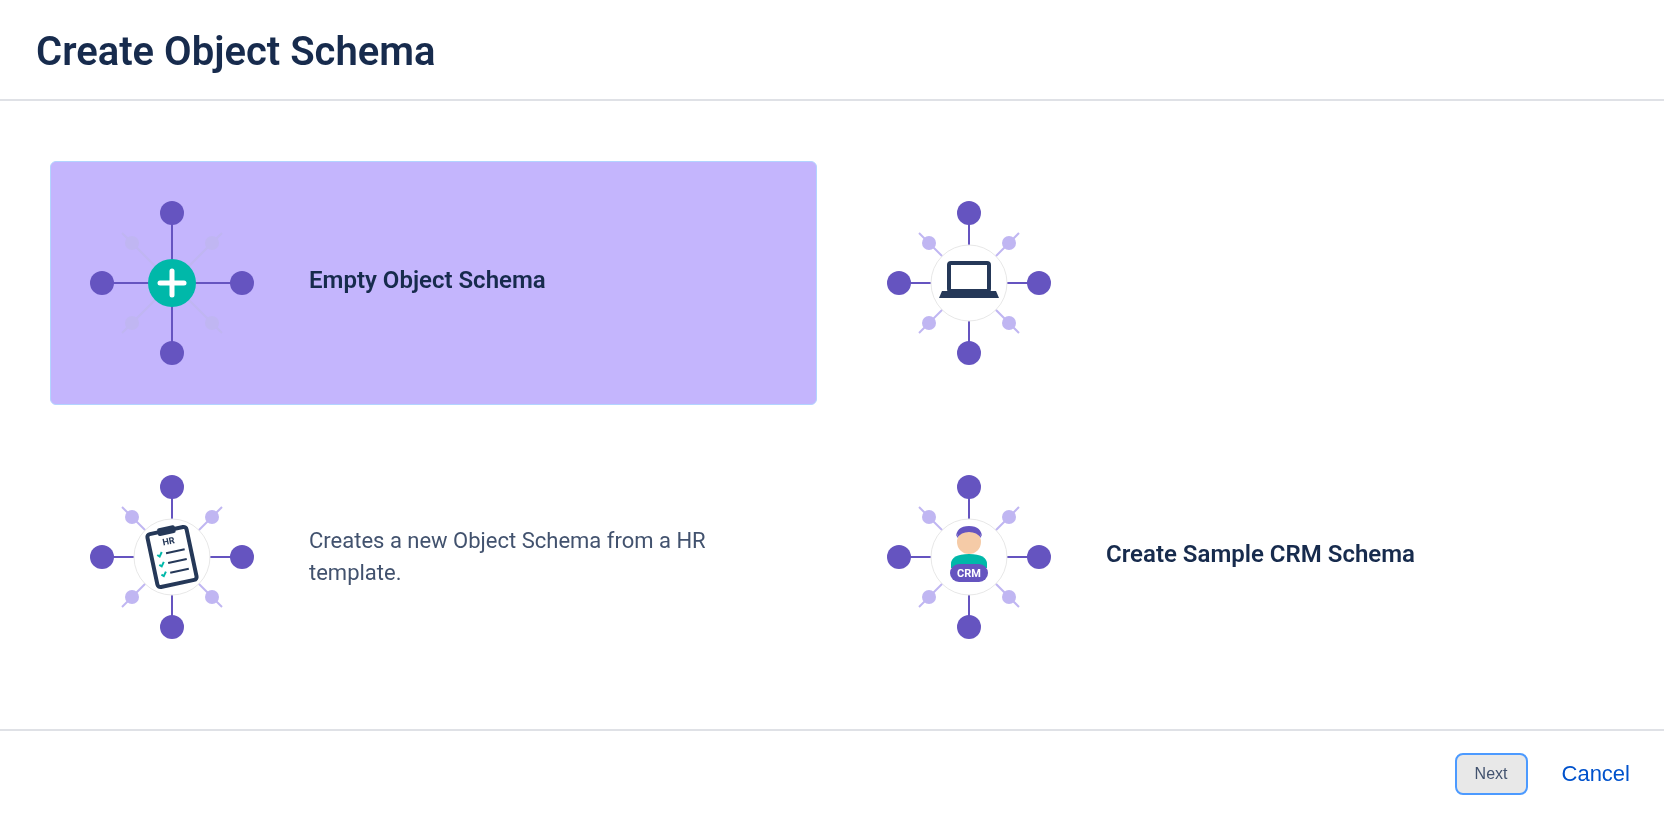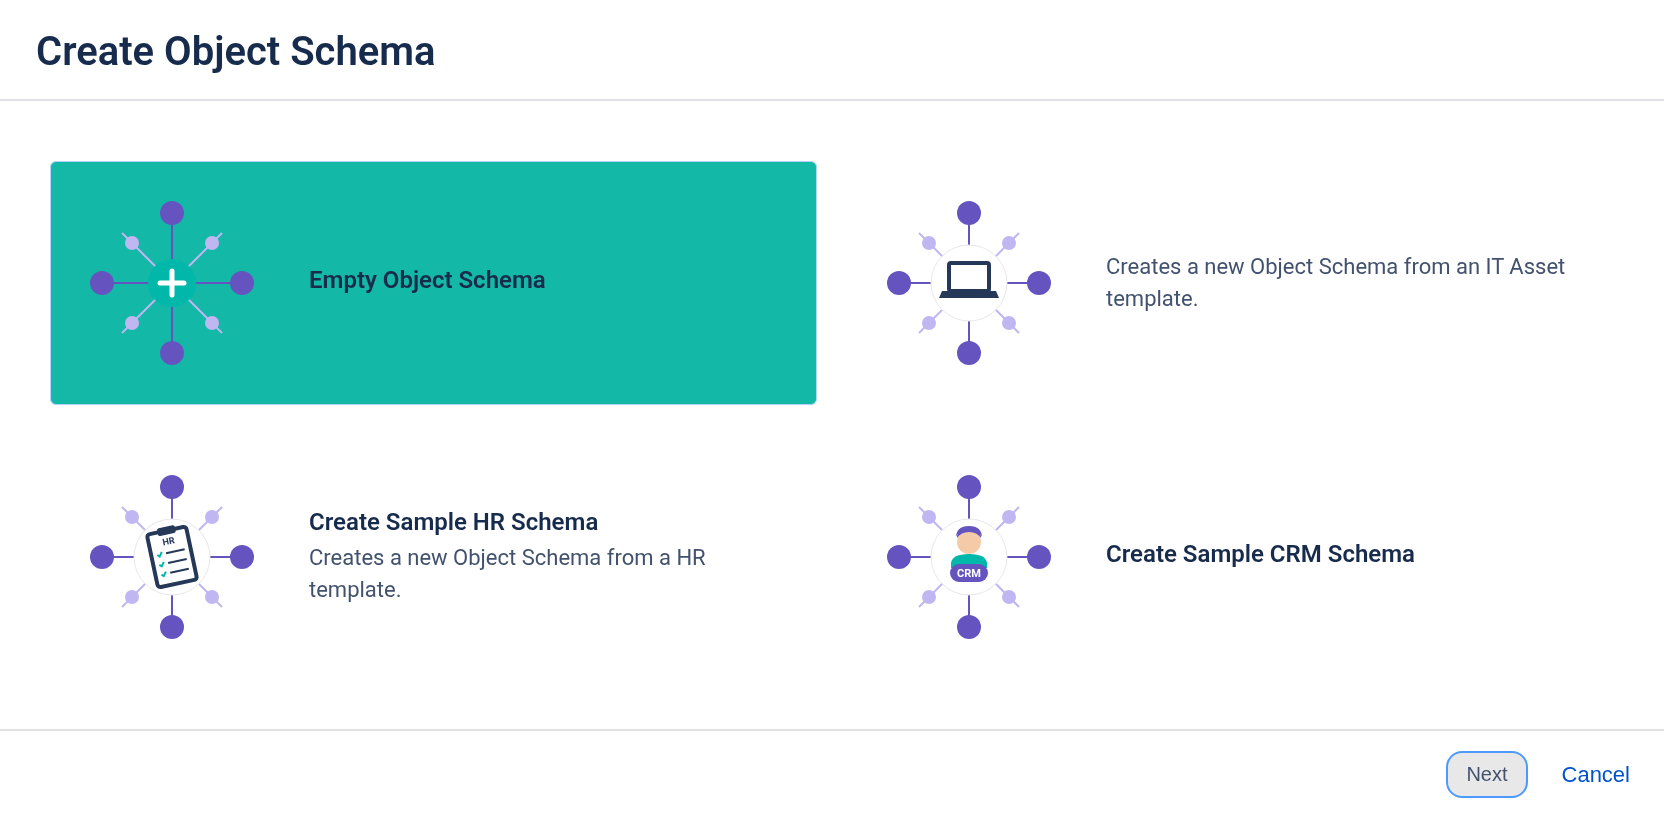--- a/index.html
+++ b/index.html
@@ -31,21 +31,21 @@
     .option-card {
       display: flex;
       align-items: center;
       padding: 36px 36px;
       border: 1px solid transparent;
       border-radius: 6px;
       cursor: pointer;
       gap: 52px;
     }
     .option-card.selected {
-      background: #14b8a6;
+      background: #c4b5fd;
       border: 1px solid #B3D4FF;
     }
     .option-icon {
       flex-shrink: 0;
       width: 170px;
       height: 170px;
       display: flex;
       align-items: center;
       justify-content: center;
     }
@@ -68,23 +68,23 @@
       border-top: 2px solid #dfe1e6;
       padding: 20px 30px;
       display: flex;
       justify-content: flex-end;
       align-items: center;
       gap: 30px;
     }
     .btn-next {
       background: #e8e8e8;
       border: 2px solid #4C9AFF;
-      border-radius: 16px;
+      border-radius: 8px;
       padding: 10px 18px;
-      font-size: 20px;
+      font-size: 16px;
       font-weight: 400;
       color: #42526E;
       cursor: pointer;
     }
     .btn-cancel {
       background: transparent;
       border: none;
       font-size: 22px;
       font-weight: 400;
       color: #0052CC;
@@ -152,21 +152,20 @@
 
           <circle cx="85" cy="85" r="38" fill="#ffffff" stroke="#e8e8e8" stroke-width="1"></circle>
 
           <rect x="65" y="65" width="40" height="28" rx="2" fill="none" stroke="#253858" stroke-width="4"></rect>
           <rect x="69" y="69" width="32" height="20" fill="#ffffff"></rect>
           <path d="M 58 93 L 112 93 L 115 100 L 55 100 Z" fill="#253858"></path>
         </g>
       </svg>
     </div>
     <div class="option-text">
-      <div class="option-desc">Creates a new Object Schema from an IT Asset template.</div>
     </div>
   </div>
 
   <div class="option-card">
     <div class="option-icon">
       <svg width="170" height="170" viewBox="0 0 170 170">
         <g>
           <line x1="85" y1="15" x2="85" y2="155" stroke="#6554C0" stroke-width="2"></line>
           <line x1="15" y1="85" x2="155" y2="85" stroke="#6554C0" stroke-width="2"></line>
           <line x1="35" y1="35" x2="135" y2="135" stroke="#C0B6F2" stroke-width="2"></line>
@@ -191,21 +190,20 @@
               <polyline points="71,100 73,102 76,98"></polyline>
             </g>
             <line x1="80" y1="80" x2="99" y2="80" stroke="#253858" stroke-width="2"></line>
             <line x1="80" y1="90" x2="99" y2="90" stroke="#253858" stroke-width="2"></line>
             <line x1="80" y1="100" x2="99" y2="100" stroke="#253858" stroke-width="2"></line>
           </g>
         </g>
       </svg>
     </div>
     <div class="option-text">
-      <div class="option-title">Create Sample HR Schema</div>
       <div class="option-desc">Creates a new Object Schema from a HR template.</div>
     </div>
   </div>
 
   <div class="option-card">
     <div class="option-icon">
       <svg width="170" height="170" viewBox="0 0 170 170">
         <g>
           <line x1="85" y1="15" x2="85" y2="155" stroke="#6554C0" stroke-width="2"></line>
           <line x1="15" y1="85" x2="155" y2="85" stroke="#6554C0" stroke-width="2"></line>

